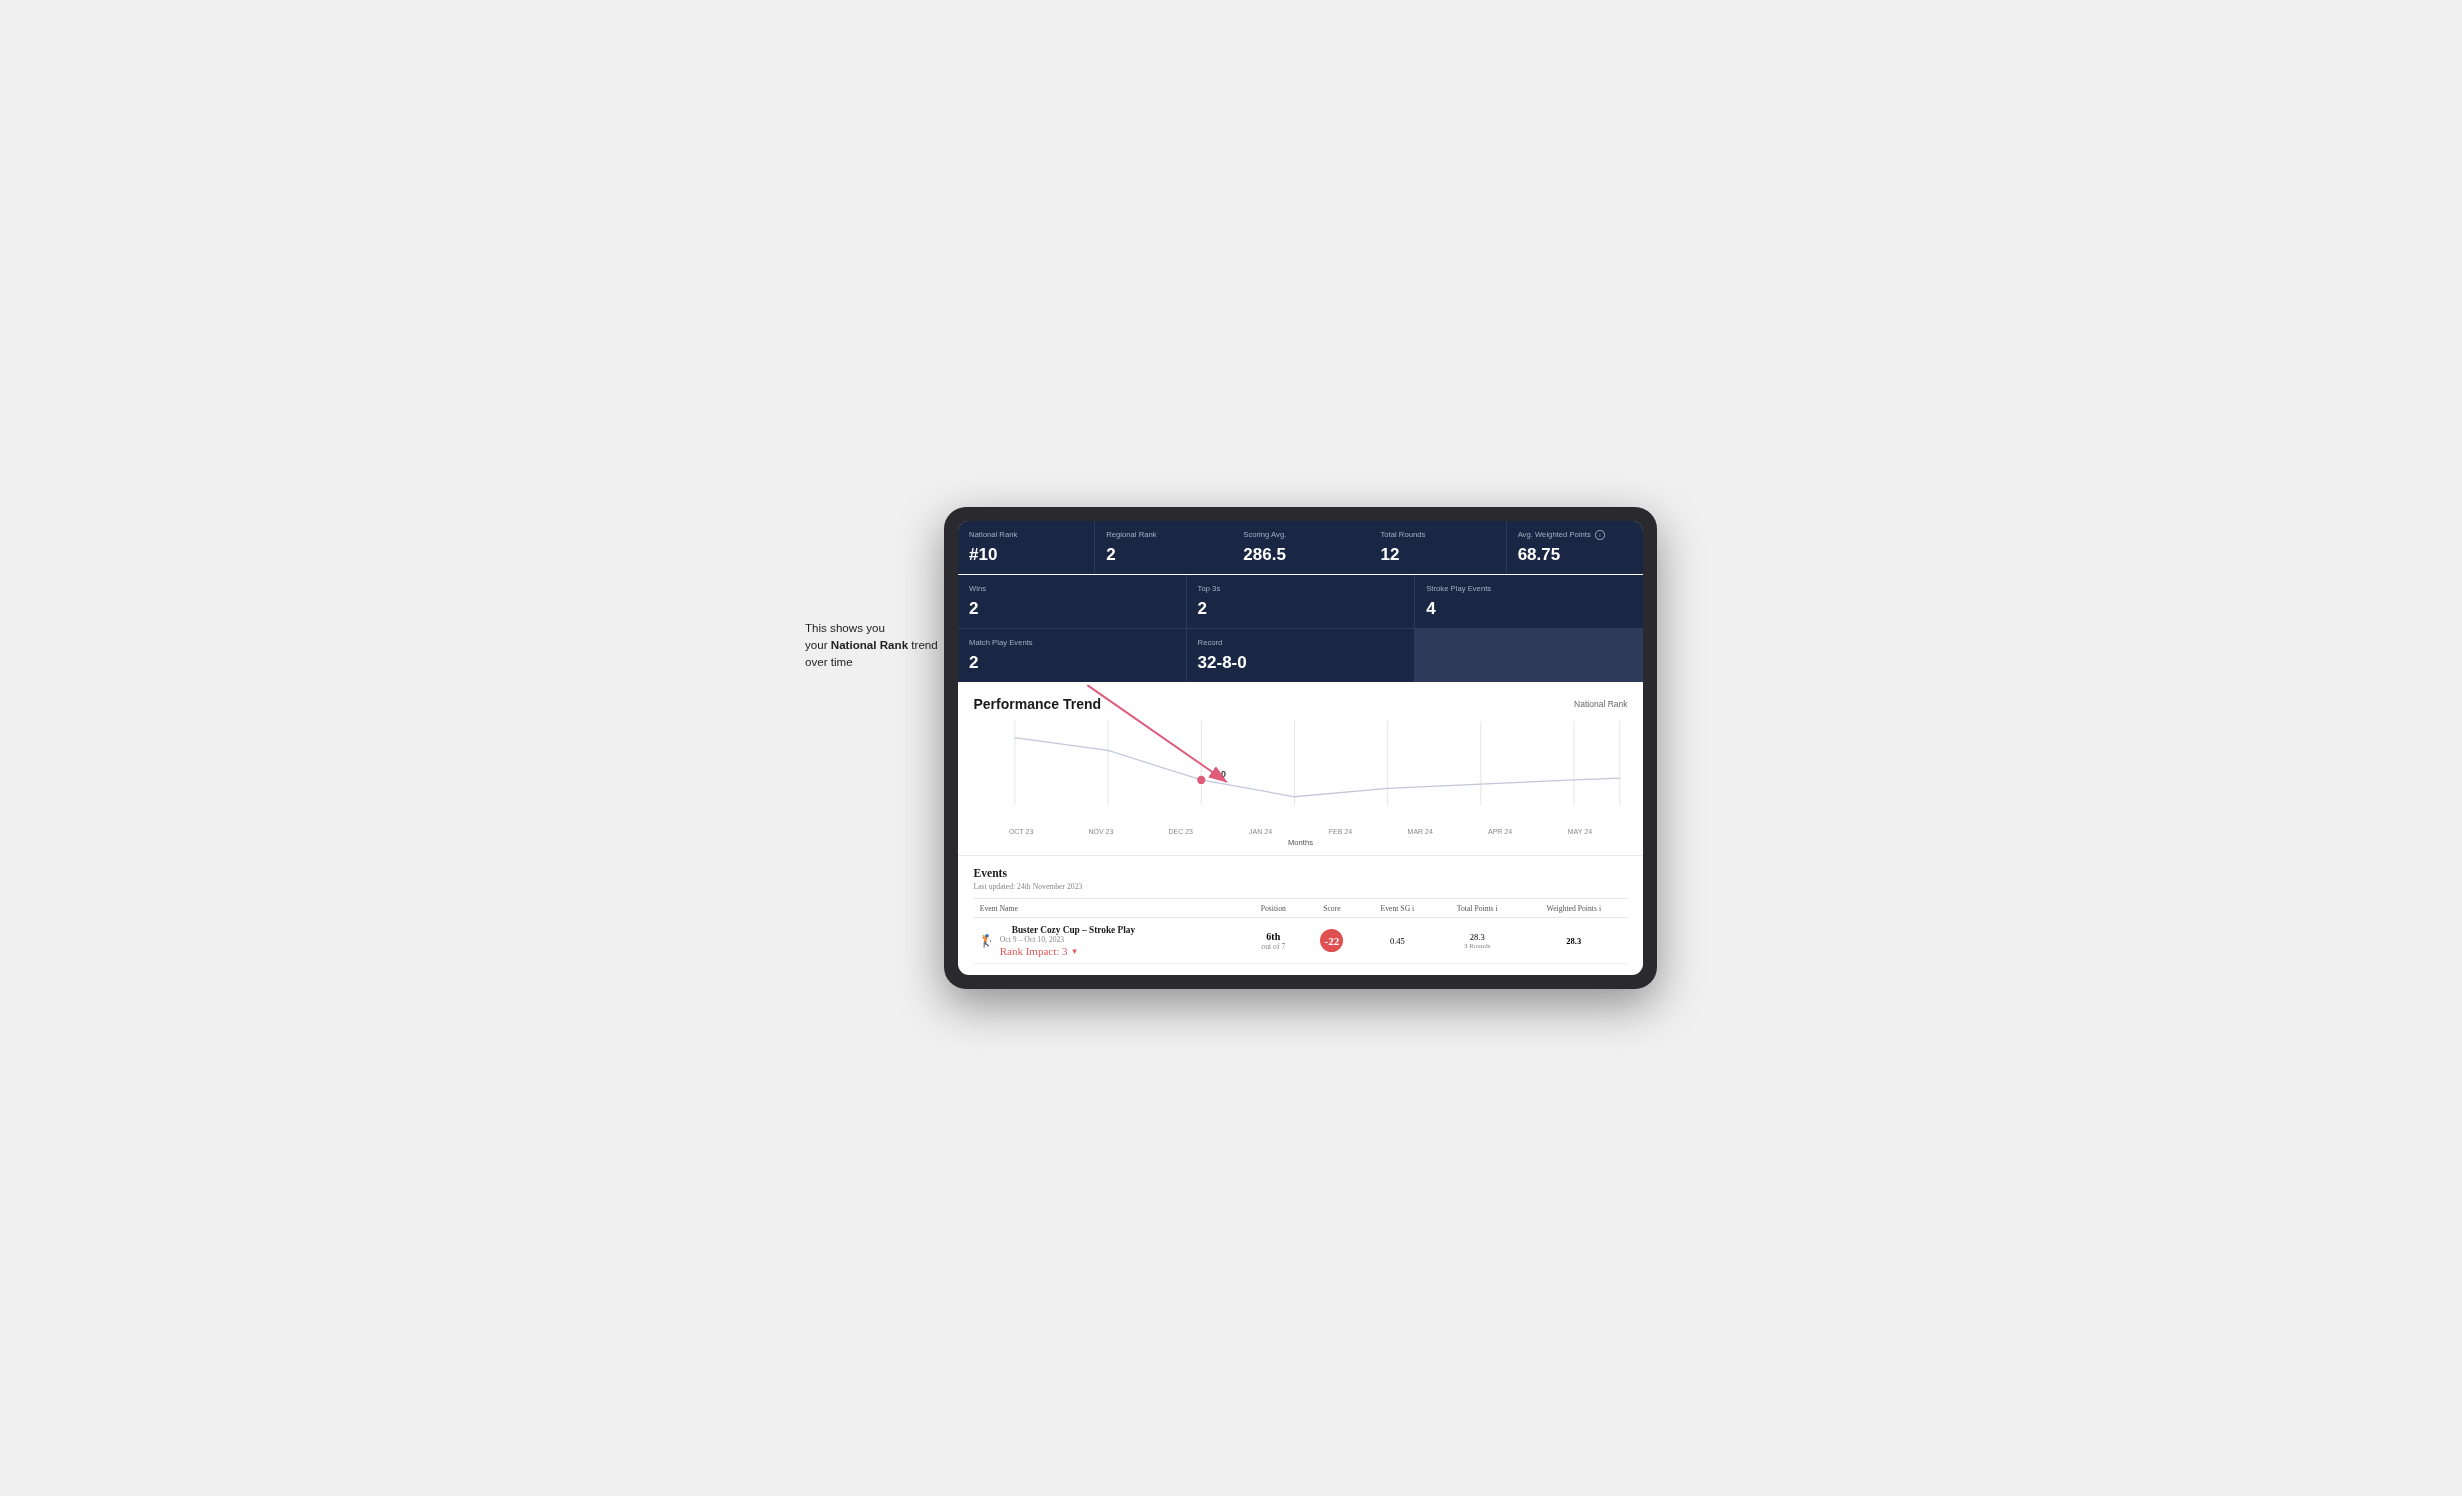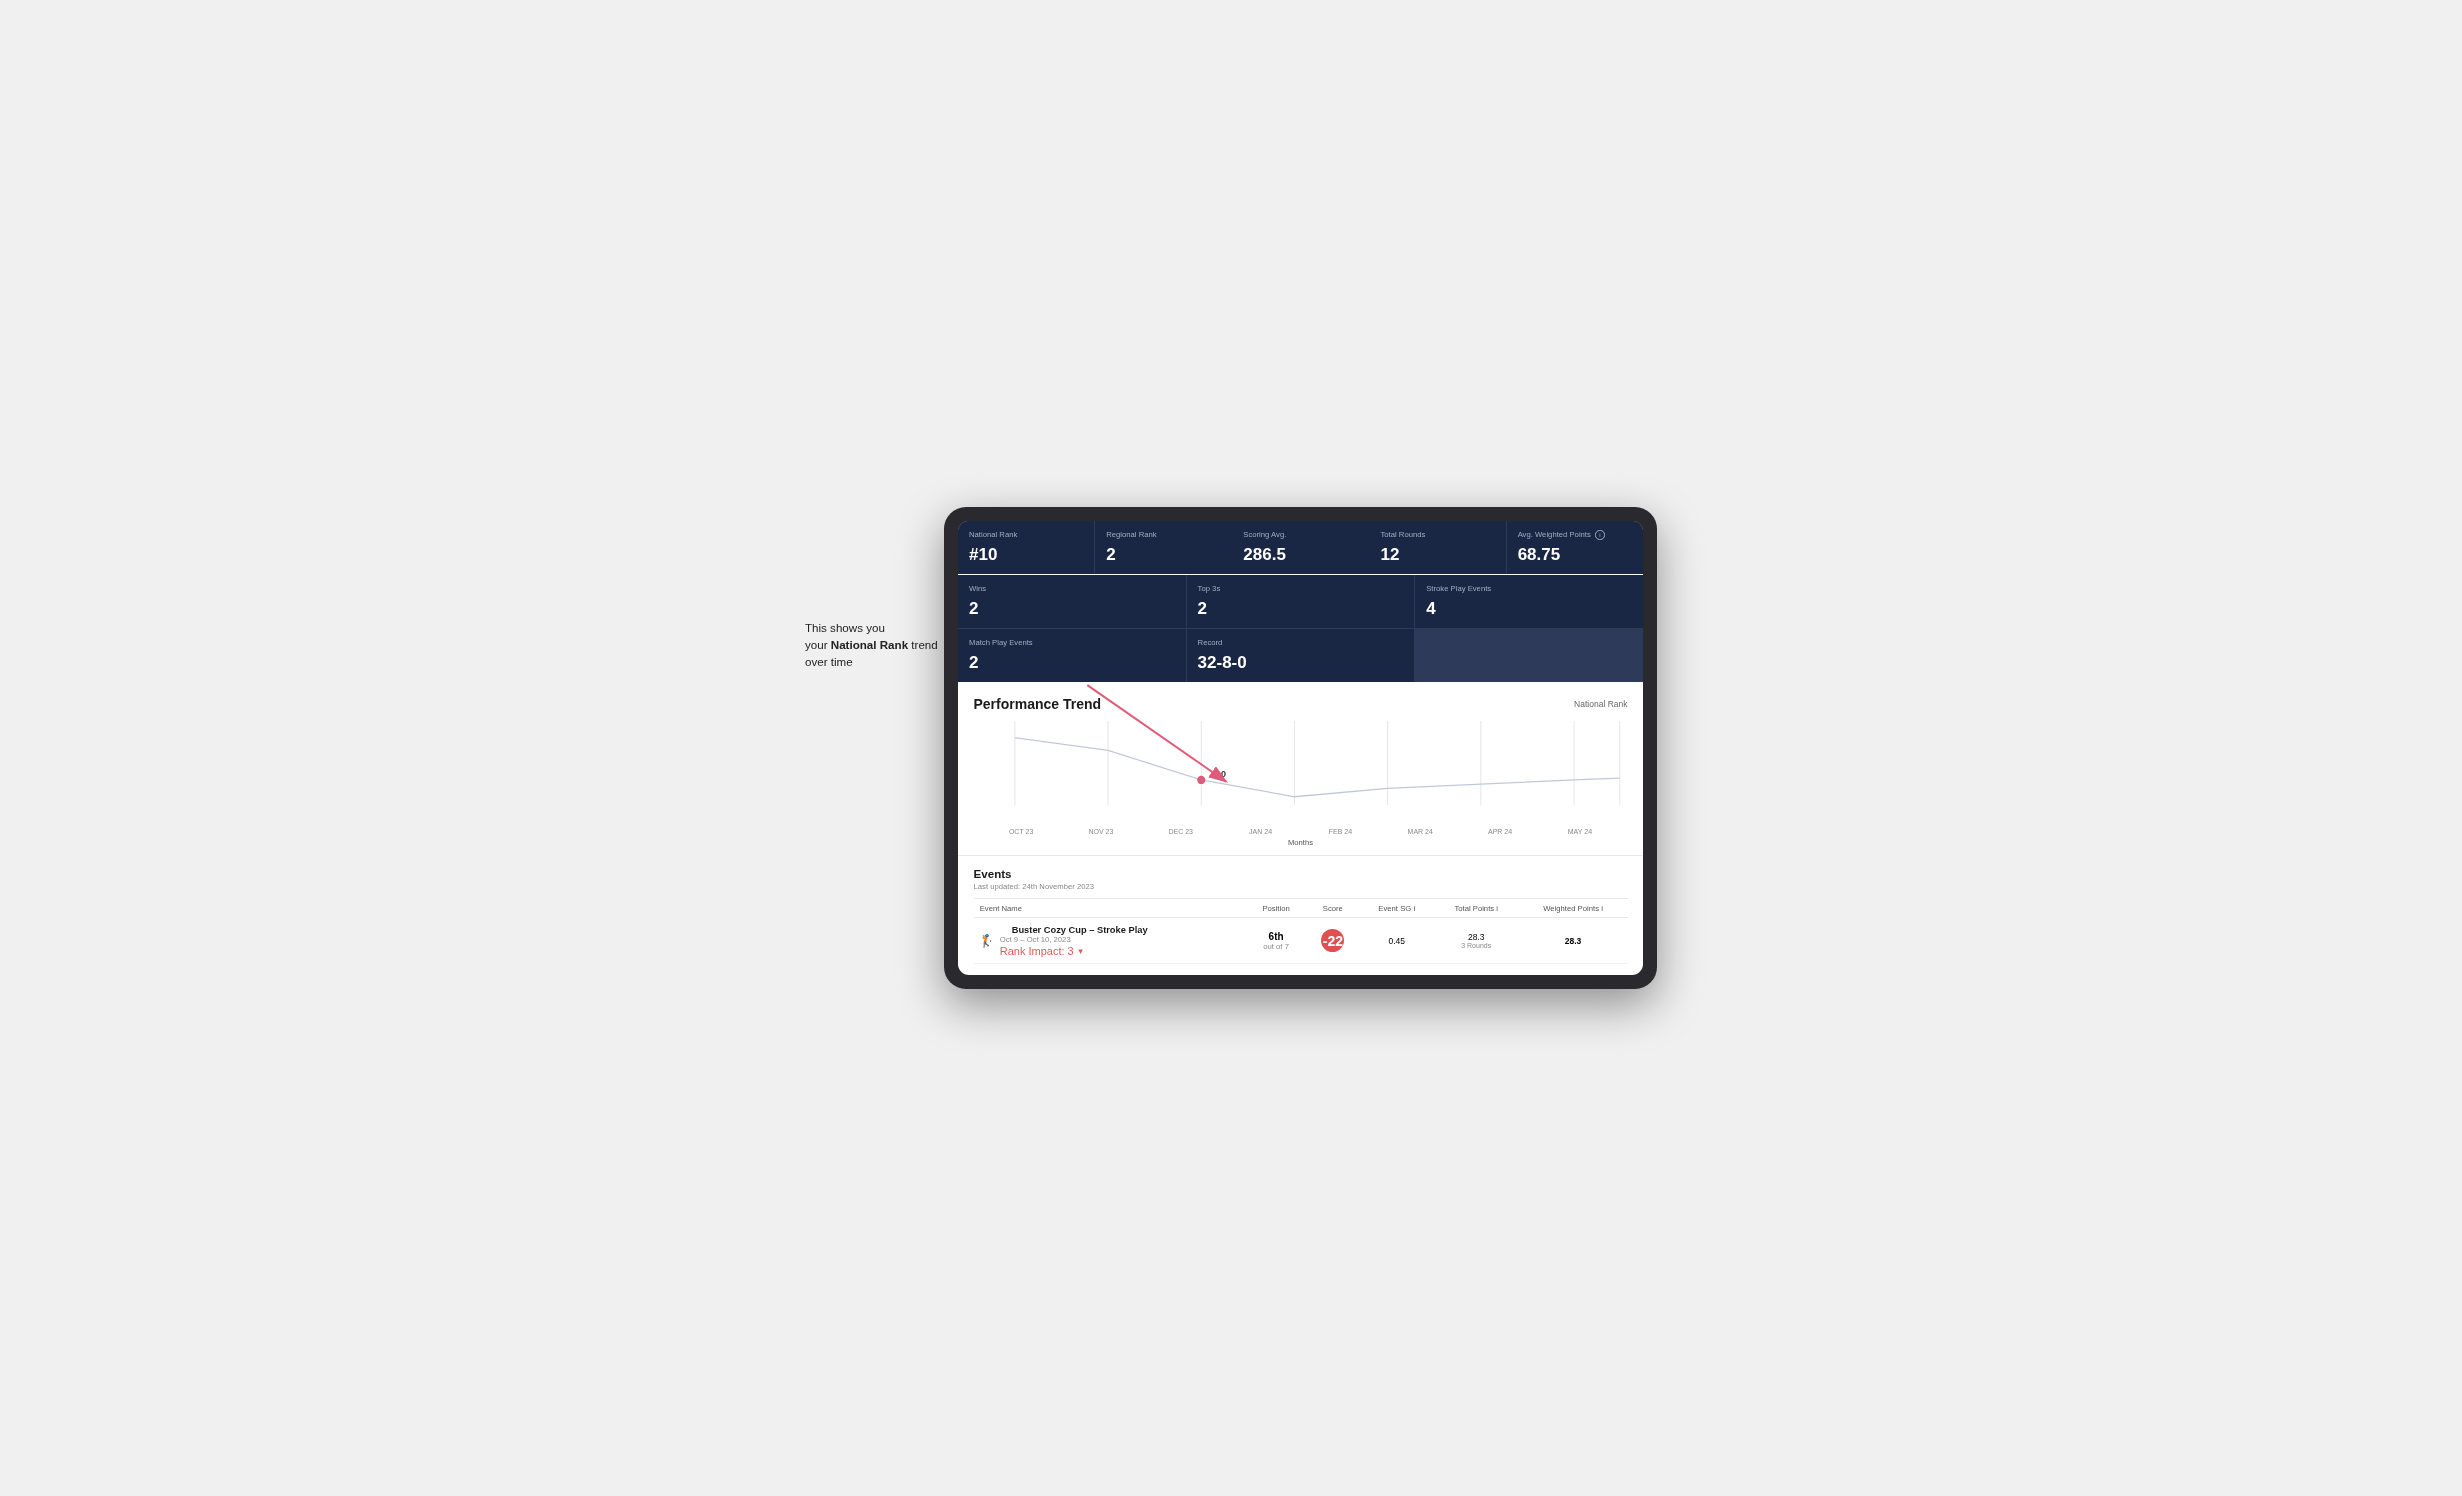--- a/index.html
+++ b/index.html
@@ -161,20 +161,21 @@
     .chart-month-title {
       text-align: center;
       font-size: 7.7px;
       color: #555;
       margin-top: 1.5px;
     }
 
     
     .events-section {
       padding: 11px 15.5px;
+      font-family: Liberation Serif, serif;
     }
 
     .events-title {
       font-size: 11.6px;
       font-weight: 700;
       color: #1a1a1a;
       margin-bottom: 1.5px;
     }
 
     .events-subtitle {
@@ -234,21 +235,21 @@
 
     .score-badge {
       background: #e05050;
       color: white;
       border-radius: 50%;
       width: 23px;
       height: 23px;
       display: flex;
       align-items: center;
       justify-content: center;
-      font-size: 14px;
+      font-size: 11px;
       font-weight: 700;
       margin: 0 auto;
       text-align: right;
     }
 
     .position-text {
       text-align: center;
     }
 
     .position-main {

